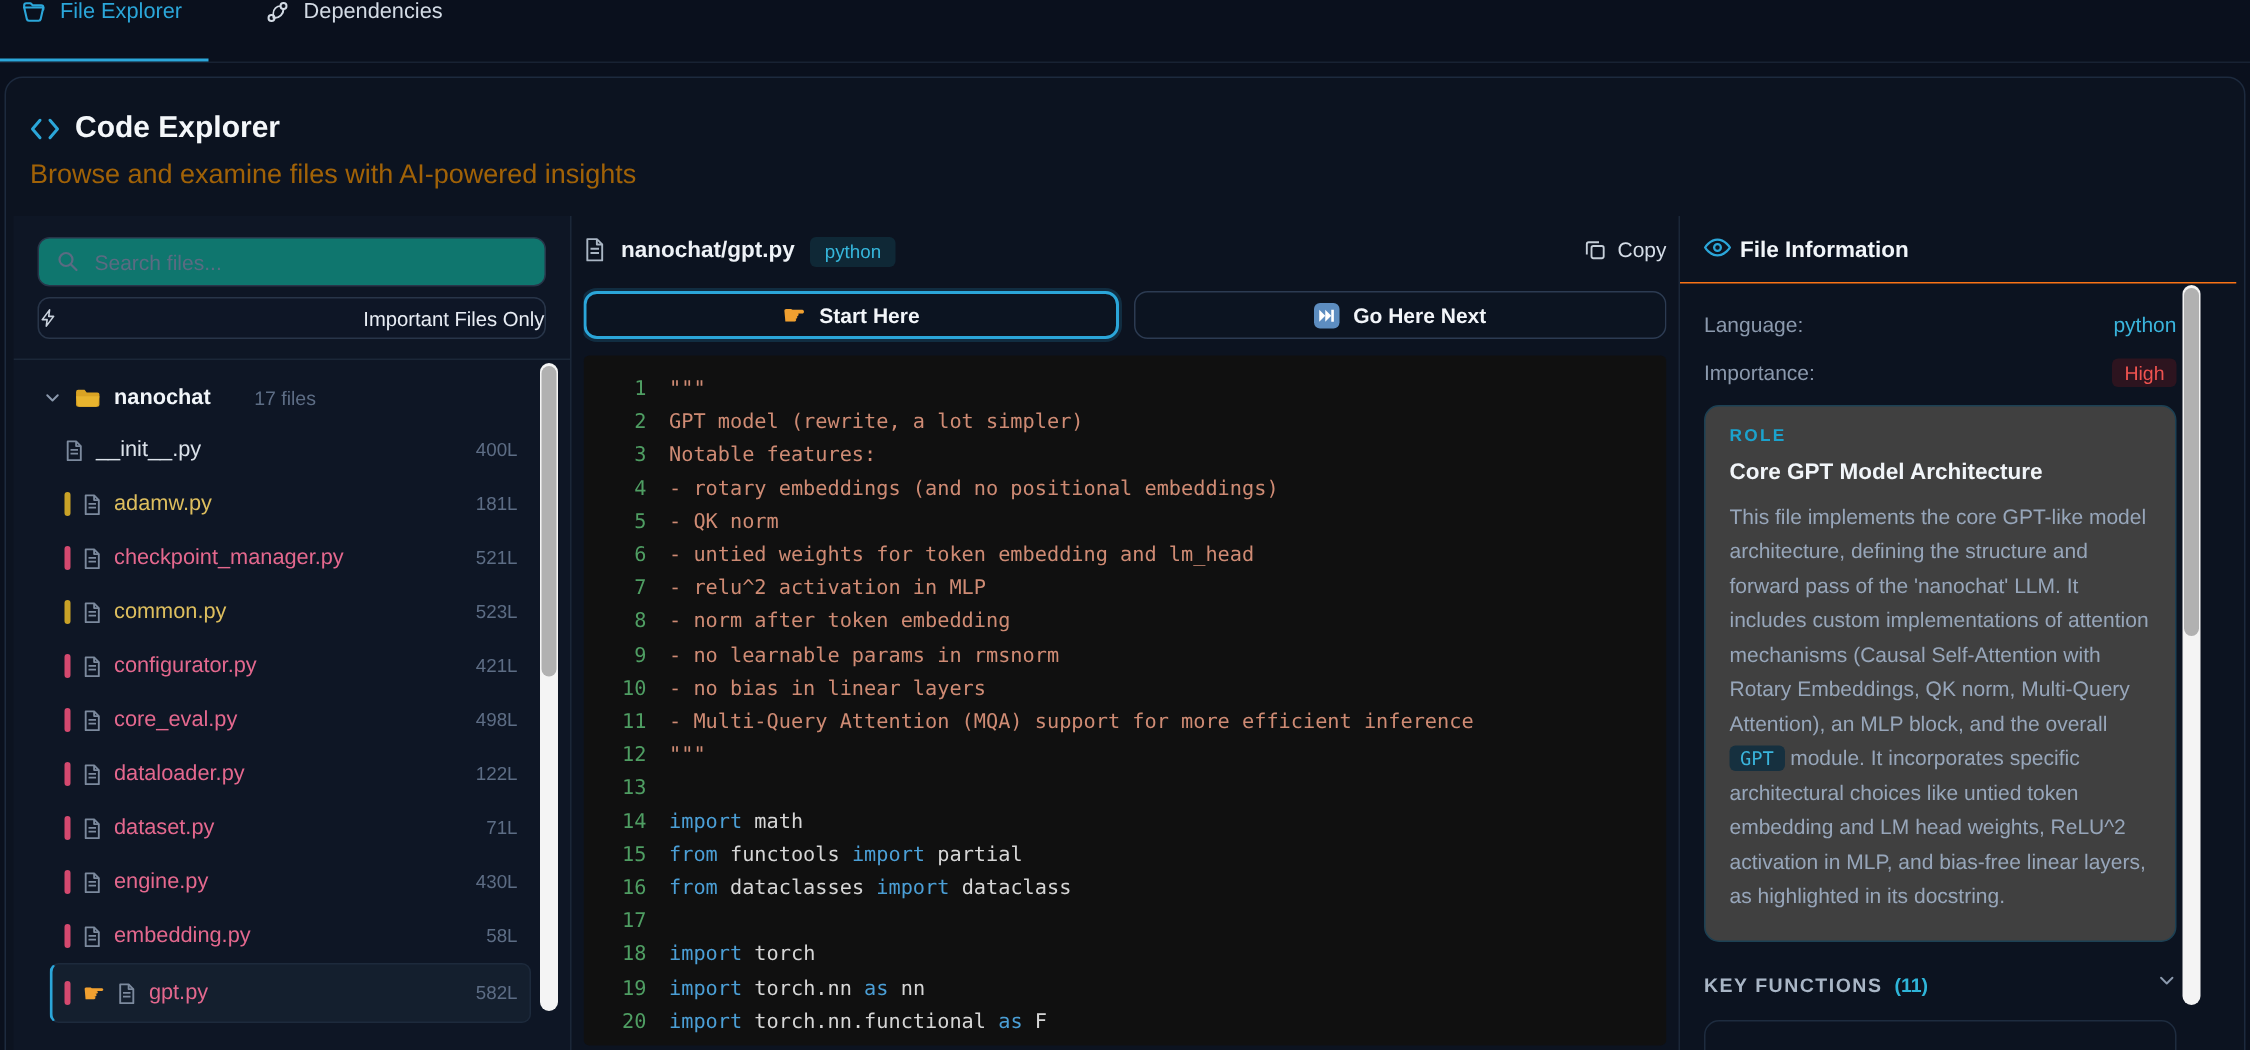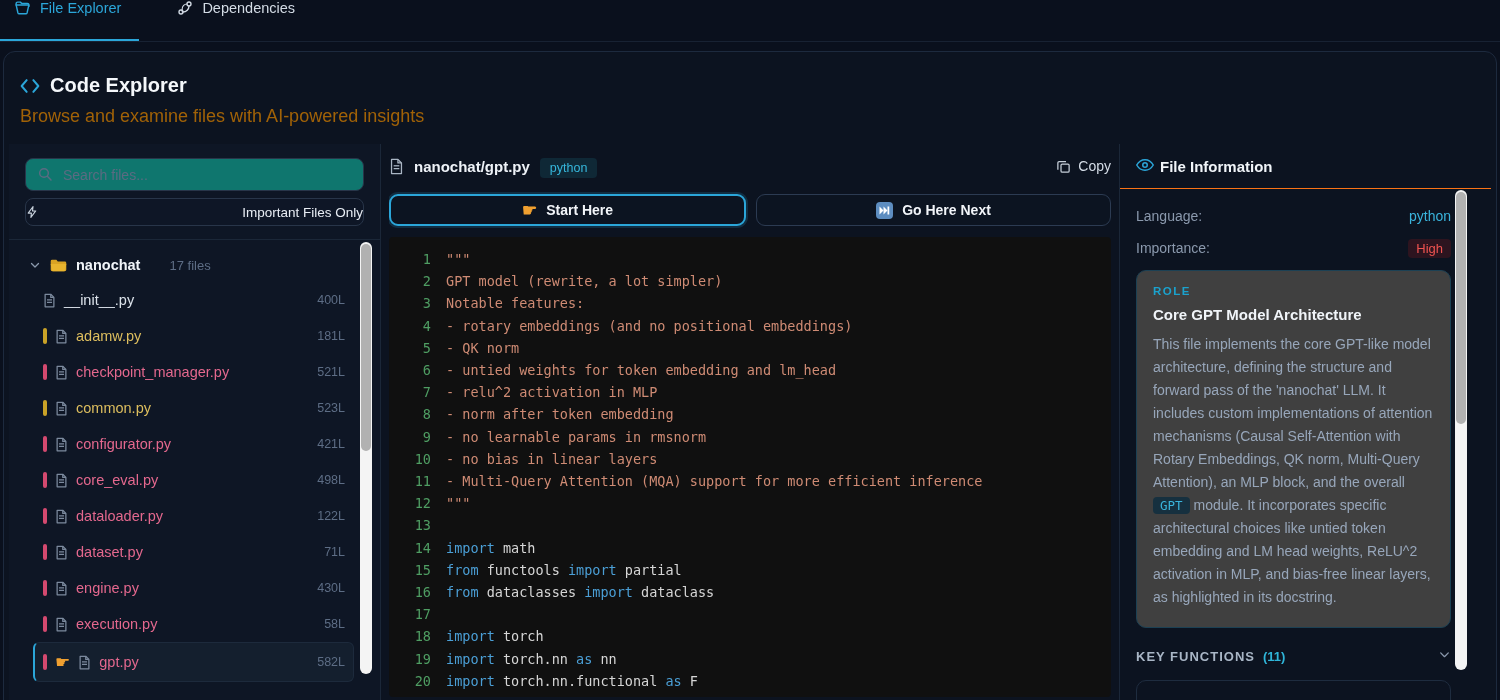--- a/index.html
+++ b/index.html
@@ -332,21 +332,21 @@
 
   <div class="file-row c-pink">
     <span class="file-bar"></span>
 
     <svg width="13" height="15" viewBox="0 0 20 24" fill="none" stroke="#7c8a9e" stroke-width="2" stroke-linejoin="round">
                 <path d="M3 2h9l5 5v15H3z"></path>
                 <path d="M12 2v5h5"></path>
                 <line x1="6" y1="11" x2="14" y2="11"></line>
                 <line x1="6" y1="15" x2="14" y2="15"></line>
               </svg>
-    <span class="file-name">execution.py</span>
+    <span class="file-name">embedding.py</span>
     <span class="file-lines">58L</span>
   </div>
 
   <div class="file-row c-pink selected">
     <span class="file-bar"></span>
     <span class="pointer-glyph">☛</span>
     <svg width="13" height="15" viewBox="0 0 20 24" fill="none" stroke="#7c8a9e" stroke-width="2" stroke-linejoin="round">
                 <path d="M3 2h9l5 5v15H3z"></path>
                 <path d="M12 2v5h5"></path>
                 <line x1="6" y1="11" x2="14" y2="11"></line>

